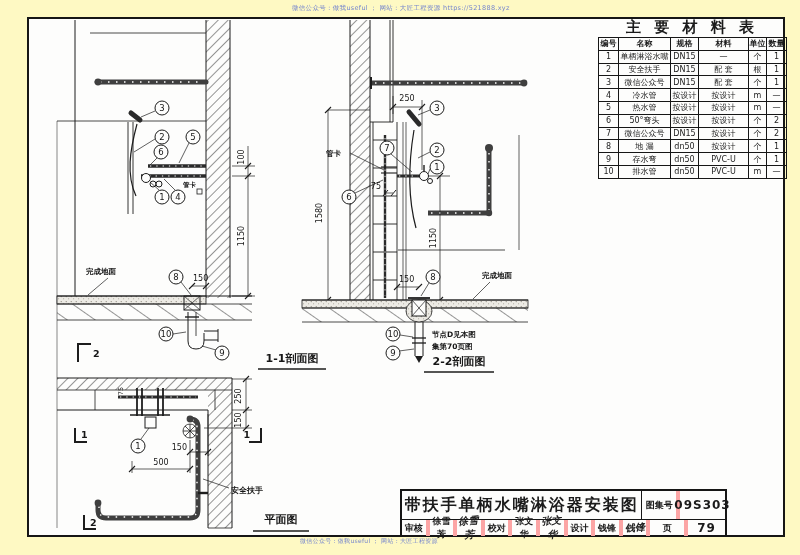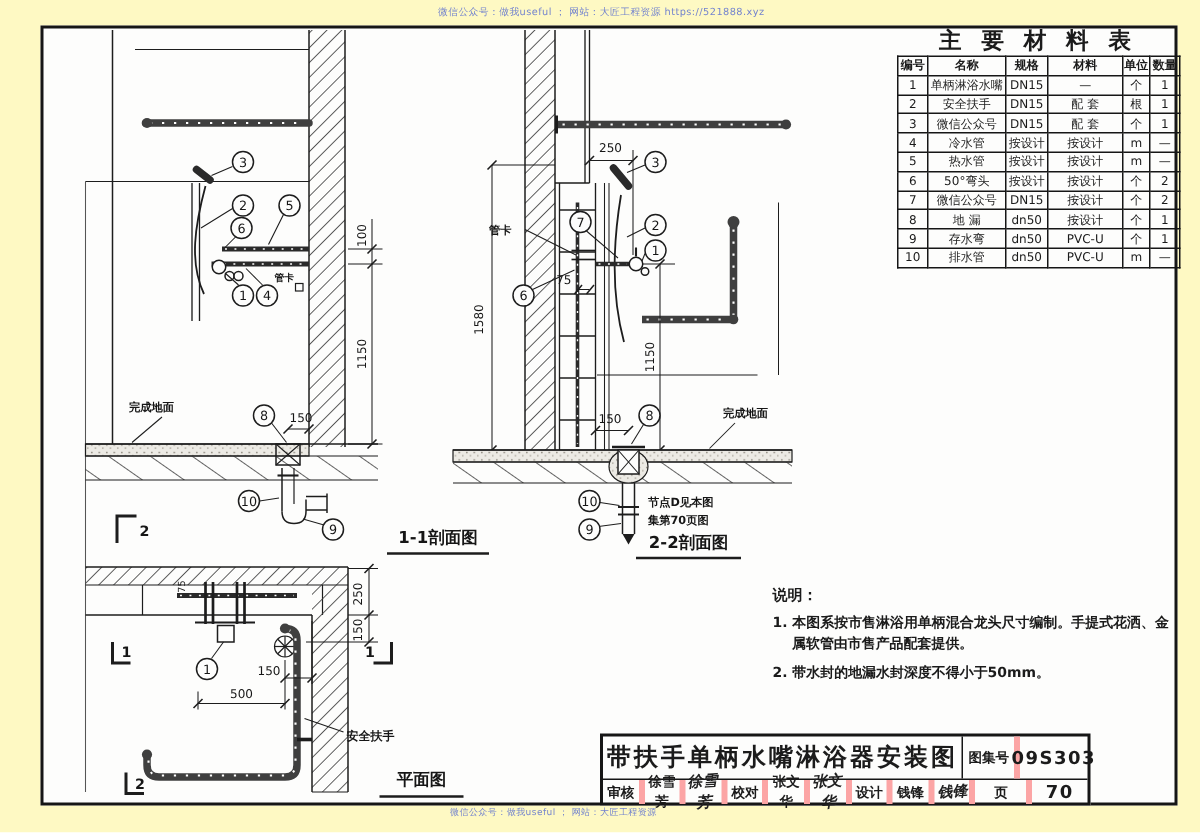--- a/index.html
+++ b/index.html
@@ -504,27 +504,20 @@
             <td>排水管</td>
             <td>dn50</td>
             <td>PVC-U</td>
             <td>m</td>
             <td>—</td>
           </tr>
         </tbody>
   </table>
 </div>
 
-<div class="notes">
-  <div class="notes-h">说明：</div>
-  <div>
-        <div class="note-item">1. 本图系按市售淋浴用单柄混合龙头尺寸编制。手提式花洒、金属软管由市售产品配套提供。</div>
-        <div class="note-item">2. 带水封的地漏水封深度不得小于50mm。</div>
-      </div>
-</div>
 
 <div class="tb">
   <div class="tb-row1">
     <div class="tb-title">带扶手单柄水嘴淋浴器安装图</div>
     <div class="tb-cell w45 lbl">图集号</div>
     <div class="tb-cell w44 big">09S303</div>
   </div>
   <div class="tb-row2">
     <div class="tb-cell w33 lbl">审核</div>
     <div class="tb-cell w33 lbl">徐雪芳</div>
@@ -535,17 +528,17 @@
     <div class="tb-cell w33 lbl">张文华</div>
     <div class="tb-cell w33">
           <span class="sig">张文华</span>
         </div>
     <div class="tb-cell w33 lbl">设计</div>
     <div class="tb-cell w33 lbl">钱锋</div>
     <div class="tb-cell w33">
           <span class="sig">钱锋</span>
         </div>
     <div class="tb-cell w45 lbl">页</div>
-    <div class="tb-cell w44 big">70</div>
+    <div class="tb-cell w44 big">79</div>
   </div>
 </div>
 
 </div>
 
 </body></html>

